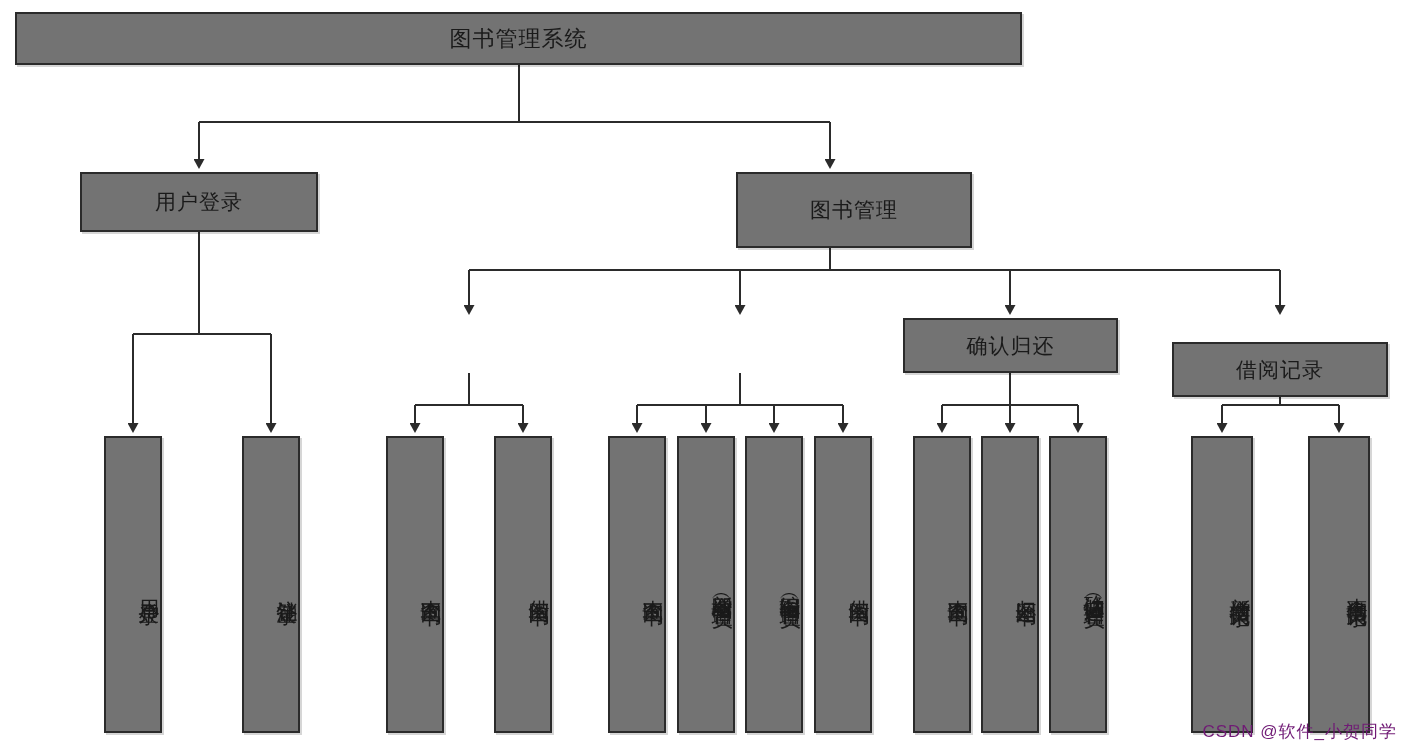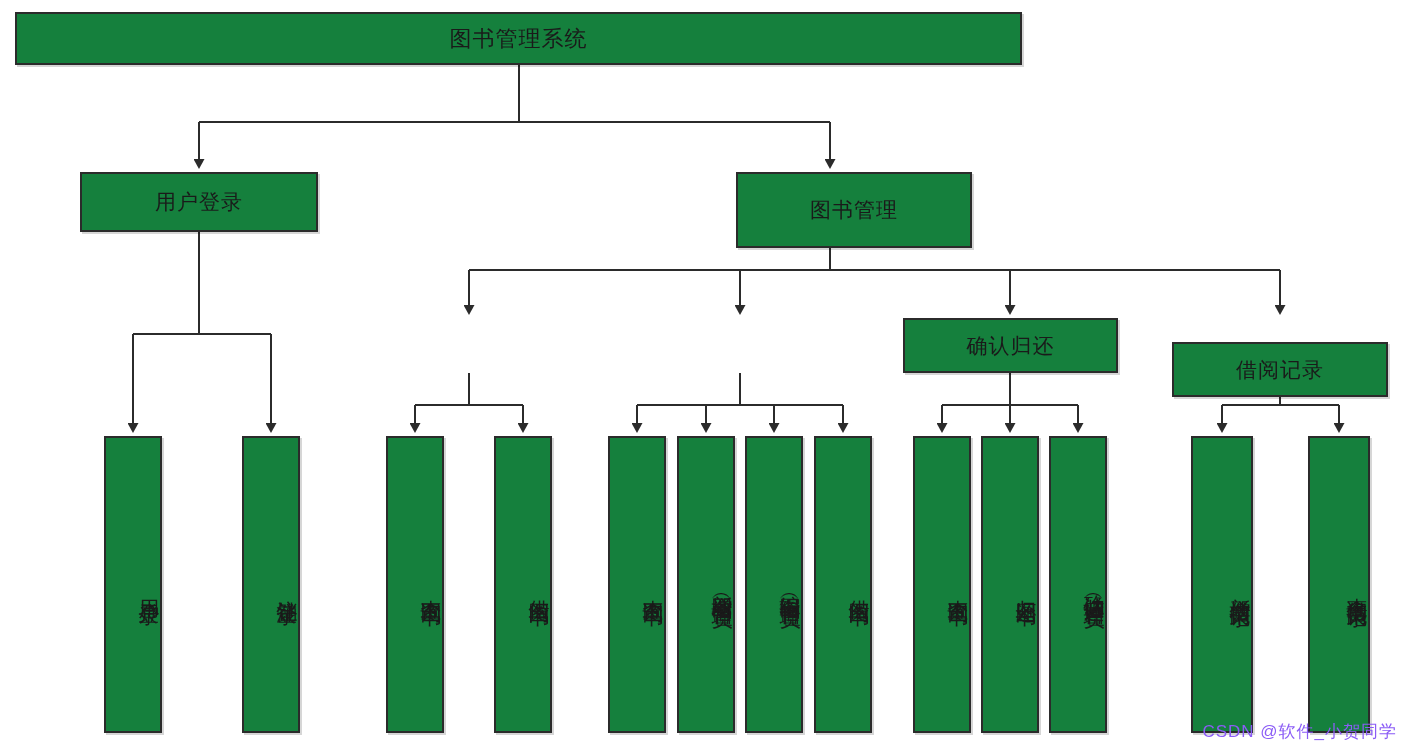--- a/index.html
+++ b/index.html
@@ -14,21 +14,21 @@
     background:#ffffff;
   }
   svg#wires{
     position:absolute;left:0;top:0;
     width:1405px;height:747px;
     pointer-events:none;
   }
   .node{
     position:absolute;
     box-sizing:border-box;
-    background:#15803d;
+    background:#737373;
     border:2px solid #2b2b2b;
     display:flex;
     align-items:center;
     justify-content:center;
     color:#1a1a1a;
     box-shadow:2px 2px 0 rgba(0,0,0,0.16);
   }
   .node.h{
     font-size:21px;
     letter-spacing:1px;
@@ -49,21 +49,21 @@
     writing-mode:vertical-rl;
     text-orientation:upright;
     display:block;
     text-align:left;
   }
   .watermark{
     position:absolute;
     right:8px;
     bottom:4px;
     font-size:17px;
-    color:#8b5cf6;
+    color:#701a75;
     letter-spacing:1px;
     white-space:nowrap;
   }
 </style>
 </head>
 <body>
 
 <div id="diagram">
 
   <svg id="wires" viewBox="0 0 1405 747" xmlns="http://www.w3.org/2000/svg">

